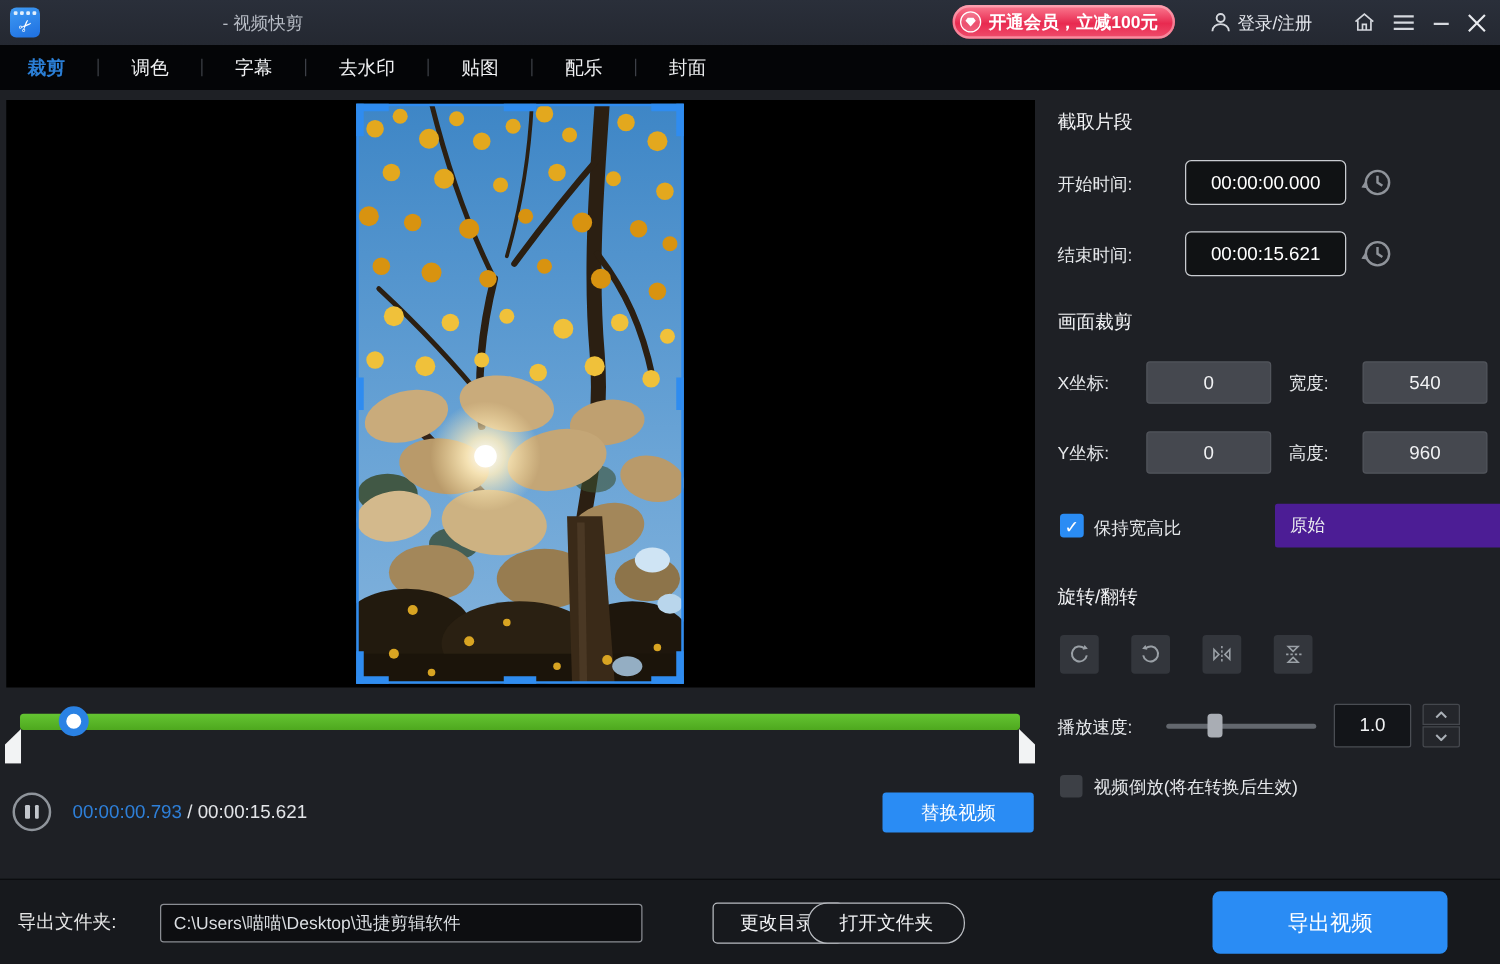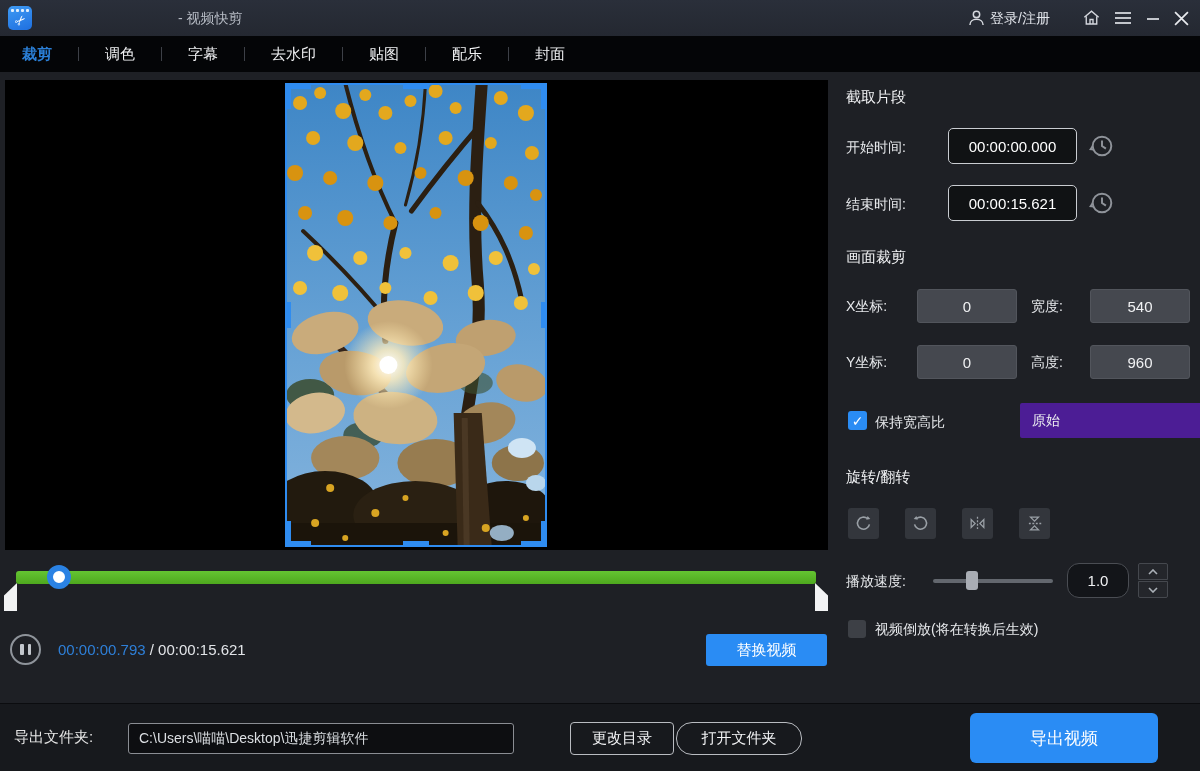--- a/index.html
+++ b/index.html
@@ -83,33 +83,33 @@
   .checkbox.unchecked { width:18px; height:18px; background:#3d4046; }
   .dropdown { position:absolute; left:1020px; top:403px; width:216px; height:35px; background:#4c1d95;
     border-radius:2px; display:flex; align-items:center; padding:0 12px; cursor:pointer; }
   .dropdown-value { color:#eceef0; font-size:14px; flex:1; }
   .caret { color:#84888f; font-size:11px; }
   .tool-btn { position:absolute; top:508px; width:31px; height:31px; background:#33363c; border:none;
     border-radius:3px; cursor:pointer; display:flex; align-items:center; justify-content:center; padding:0; }
   .slider-track { position:absolute; left:933px; top:579px; width:120px; height:4px; background:#63676e; border-radius:2px; cursor:pointer; }
   .slider-handle { position:absolute; left:-6px; top:-8px; width:12px; height:19px; background:#a9adb4; border-radius:3px; cursor:grab; }
   .speed-input { position:absolute; left:1067px; top:563px; width:62px; height:35px; background:#131519;
-    border:1px solid #4a4d53; border-radius:12px; color:#f0f1f3; font-size:15px; text-align:center; font-family:inherit; }
+    border:1px solid #4a4d53; border-radius:2px; color:#f0f1f3; font-size:15px; text-align:center; font-family:inherit; }
   .spin { position:absolute; left:1138px; width:30px; height:17px; background:#24262b; border:1px solid #45484e;
     display:flex; align-items:center; justify-content:center; cursor:pointer; }
   .spin-up { top:563px; border-radius:2px 2px 0 0; } .spin-down { top:581px; border-radius:0 0 2px 2px; }
 
   
   .footer { position:absolute; left:0; top:703px; width:1200px; height:68px; background:#17191d; border-top:1px solid #0b0c0f; }
   .folder-label { position:absolute; left:14px; top:24px; color:#e5e5e5; font-size:15px; }
   .path-input { position:absolute; left:128px; top:19px; width:386px; height:31px; background:#0d0e11;
     border:1px solid #8a8d93; border-radius:3px; color:#dcdfe3; font-size:14px; padding:0 10px; font-family:inherit; }
   .ghost-btn { position:absolute; top:18px; height:33px; background:#17191d; border:1px solid #b9bcc1;
     border-radius:4px; color:#f2f3f5; font-size:15px; cursor:pointer; font-family:inherit; }
-  .change-dir { left:528px; width:104px;margin-left:42px; } .open-folder { left:676px; width:126px;border-radius:16px; }
+  .change-dir { left:528px; width:104px;margin-left:42px; } .open-folder { left:646px; width:126px;border-radius:16px; }
   .export-btn { position:absolute; left:970px; top:9px; width:188px; height:50px; background:#2a8cf4;
     border:none; border-radius:6px; color:#ffffff; font-size:17px; cursor:pointer; font-family:inherit; }
 
   svg.ic { display:block; }
 </style>
 </head>
 <body>
 
 <div id="app">
 
@@ -118,20 +118,28 @@
       <span class="film-holes">
           <i></i>
           <i></i>
           <i></i>
           <i></i>
         </span>
       <span class="scissor-glyph">✂</span>
     </div>
     <span class="app-subtitle">- 视频快剪</span>
 
+    <div class="vip-pill">
+      <span class="vip-gem-circle">
+        <svg class="ic" width="11" height="11" viewBox="0 0 24 24">
+            <path d="M7 5 L17 5 L21 10 L12 20 L3 10 Z" fill="#ffffff"></path>
+          </svg>
+      </span>
+      <span class="vip-label">开通会员，立减100元</span>
+    </div>
 
     <span class="user-icon">
       <svg class="ic" width="17" height="18" viewBox="0 0 16 16" fill="none" stroke="#d5d8de" stroke-width="1.4">
         <circle cx="8" cy="4.6" r="3"></circle>
           <path d="M1.8 14.6c0-3.4 2.8-5.4 6.2-5.4s6.2 2 6.2 5.4"></path>
       </svg>
     </span>
     <span class="login-link">登录/注册</span>
 
     <span class="win-icon icon-home">

